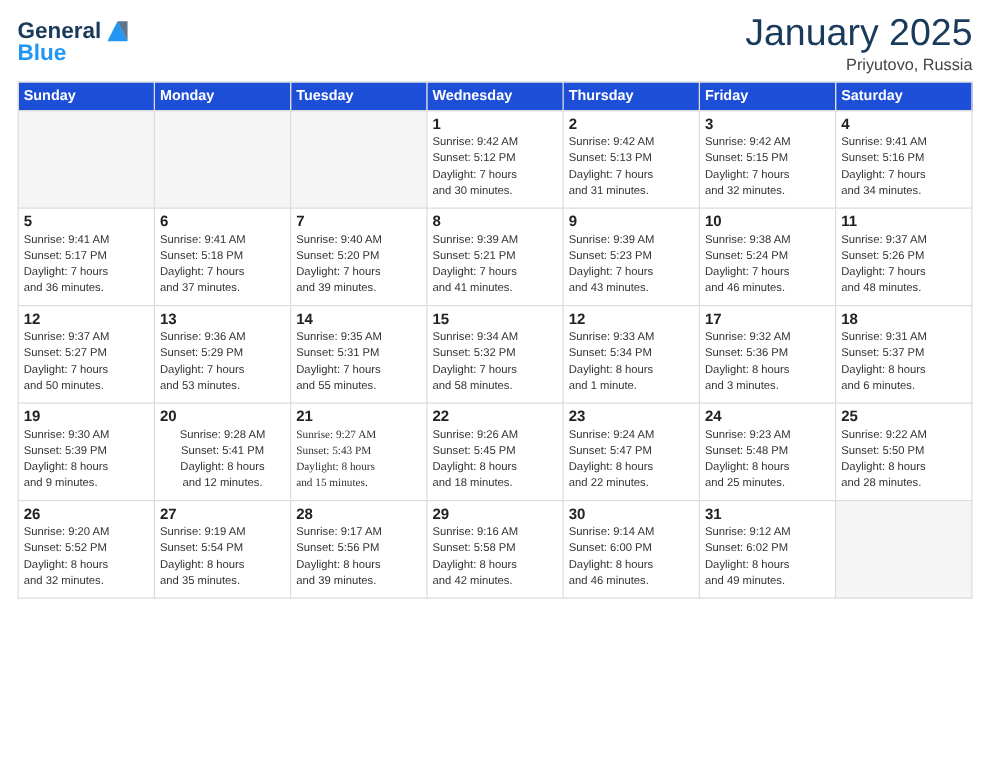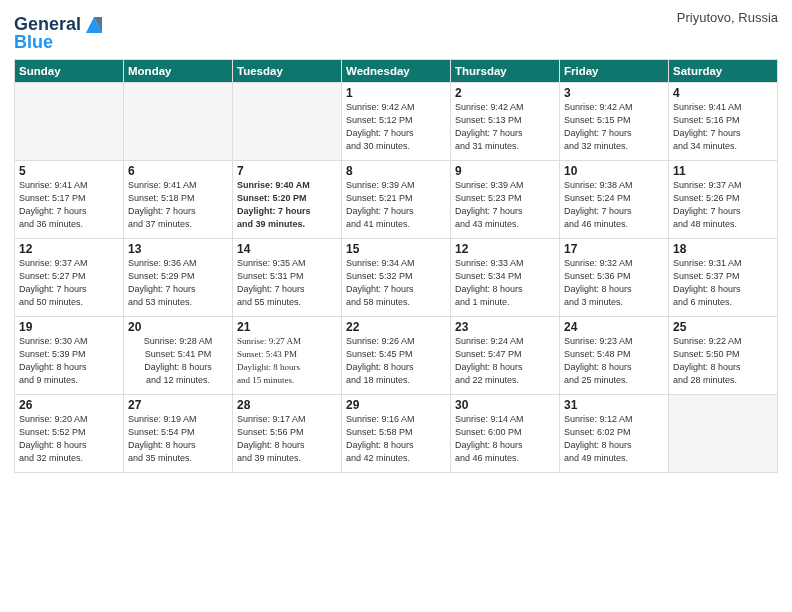--- a/index.html
+++ b/index.html
@@ -48,21 +48,21 @@
     .title-block .location {
       font-size: 13px;
       color: #444;
       text-align: right;
     }
     .calendar {
       width: 100%;
       border-collapse: collapse;
     }
     .calendar th {
-      background: #0f766e;
+      background: #1d4ed8;
       color: #fff;
       font-size: 11.5px;
       font-weight: bold;
       padding: 5px 4px;
       text-align: left;
       border: 1px solid #ddd;
     }
     .calendar td {
       border: 1px solid #ddd;
       vertical-align: top;
@@ -102,20 +102,21 @@
           <span class="logo-text">General</span>
           <svg class="logo-icon" viewBox="0 0 30 30">
             <polygon points="4,26 15,4 26,26" fill="#2196F3"></polygon>
             <polygon points="15,4 26,4 26,26" fill="#1a3a5c" opacity="0.7"></polygon>
           </svg>
         </div>
         <div style="font-size:18px;font-weight:bold;color:#2196F3;margin-top:-4px;">Blue</div>
       </div>
     </div>
     <div class="title-block">
+      <div class="month-year">January 2025</div>
       <div class="location">Priyutovo, Russia</div>
     </div>
   </div>
 
   <table class="calendar">
     <thead>
       <tr>
       <th>Sunday</th>
           <th>Monday</th>
           <th>Tuesday</th>
@@ -169,21 +170,21 @@
           </td>
           <td>
             <div class="day-num">6</div>
             <div class="day-info" style="white-space: pre-line;">Sunrise: 9:41 AM
 Sunset: 5:18 PM
 Daylight: 7 hours
 and 37 minutes.</div>
           </td>
           <td>
             <div class="day-num">7</div>
-            <div class="day-info" style="white-space: pre-line; font-weight: bold;">Sunrise: 9:40 AM
+            <div class="day-info" style="white-space: pre-line;">Sunrise: 9:40 AM
 Sunset: 5:20 PM
 Daylight: 7 hours
 and 39 minutes.</div>
           </td>
           <td>
             <div class="day-num">8</div>
             <div class="day-info" style="white-space: pre-line;">Sunrise: 9:39 AM
 Sunset: 5:21 PM
 Daylight: 7 hours
 and 41 minutes.</div>

